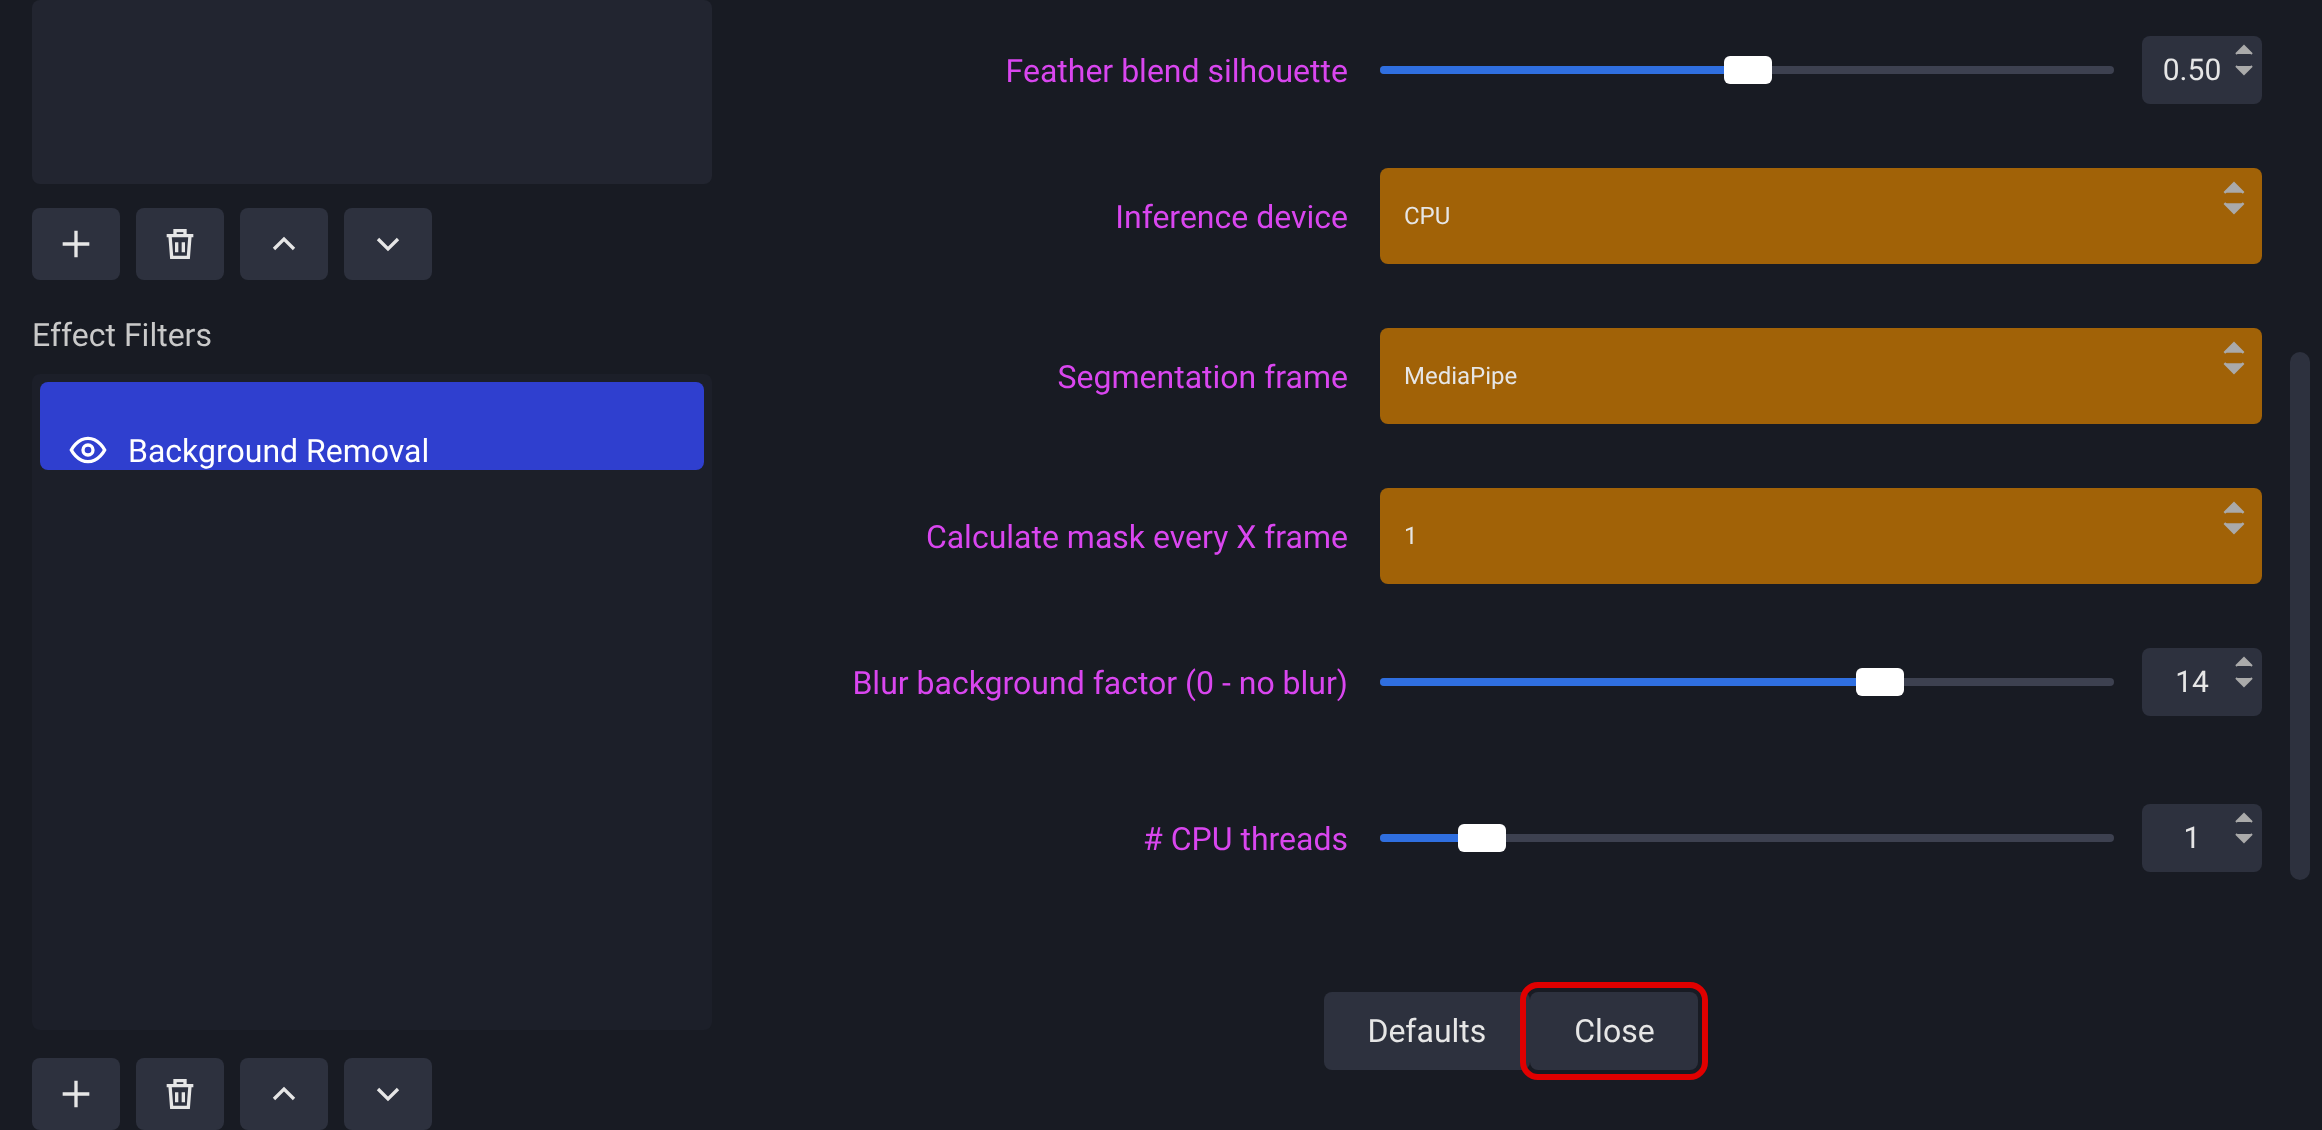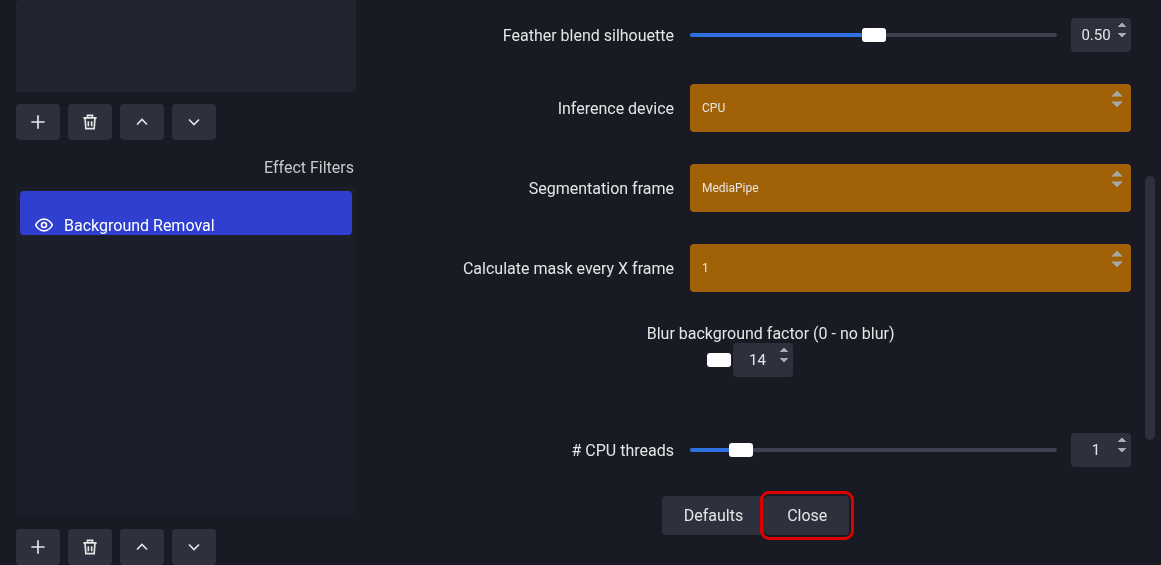--- a/index.html
+++ b/index.html
@@ -7,32 +7,32 @@
 
   .app { display: flex; width: 100%; height: 100%; }
 
   
   .left { width: 370px; padding: 0 16px; display: flex; flex-direction: column; }
   .preview { width: 340px; height: 92px; background: #222530; border-radius: 4px; }
   .toolbar { display: flex; gap: 8px; margin: 12px 0 18px 0; }
   .icon-btn { width: 44px; height: 36px; background: #2d313e; border-radius: 4px; display: flex; align-items: center; justify-content: center; cursor: pointer; }
   .icon-btn svg { width: 20px; height: 20px; stroke: #e6e6e6; fill: none; stroke-width: 2; }
 
-  .section-title { font-size: 16px; color: #c9c9c9; margin-bottom: 10px; text-align: right; }
+  .section-title { font-size: 16px; color: #c9c9c9; margin-bottom: 10px; }
   .filter-list { width: 340px; flex: 1; background: #1c1f29; border-radius: 4px; overflow: auto; }
   .filter-item { background: #2f3fcf; color: #fff; height: 44px; display: flex; align-items: flex-end; padding: 0 14px; gap: 10px; font-size: 16px; border-radius: 4px; margin: 4px; }
   .filter-item svg { width: 20px; height: 20px; stroke: #fff; fill: none; stroke-width: 2; }
 
   .toolbar.bottom { margin-top: 14px; margin-bottom: 0; }
 
   
   .right { flex: 1; padding: 18px 30px 18px 10px; position: relative; }
 
   .row { display: flex; align-items: center; margin-bottom: 32px; }
-  .row .label { width: 310px; text-align: right; font-size: 16px; color: #e5e5e5; padding-right: 16px; }
+  .row .label { width: 310px; text-align: right; font-size: 16px; color: #d946ef; padding-right: 16px; }
   .row .control { flex: 1; display: flex; align-items: center; gap: 14px; text-align: center; }
 
   
   .slider { position: relative; flex: 1; height: 22px; }
   .slider-track { position: absolute; top: 50%; left: 0; right: 0; height: 4px; background: #3d4150; border-radius: 2px; transform: translateY(-50%); }
   .slider-fill  { position: absolute; top: 50%; left: 0; height: 4px; background: #2f6fe0; border-radius: 2px; transform: translateY(-50%); }
   .slider-thumb { position: absolute; top: 50%; width: 24px; height: 14px; background: #fff; border-radius: 3px; transform: translate(-50%, -50%); }
 
   
   .spinbox { min-width: 60px; height: 34px; background: #2d313e; border-radius: 4px; display: flex; align-items: center; justify-content: center; padding: 0 20px 0 10px; position: relative; font-size: 15px; }
@@ -187,21 +187,21 @@
                 <path d="M1 5l4-4 4 4"></path>
               </svg>
             <svg viewBox="0 0 10 6">
                 <path d="M1 1l4 4 4-4"></path>
               </svg>
           </div>
         </div>
       </div>
     </div>
 
-    <div class="row" style="margin-bottom:56px;flex-direction:column;">
+    <div class="row" style="margin-bottom:44px;">
       <div class="label">Blur background factor (0 - no blur)</div>
       <div class="control">
         <div class="slider">
           <div class="slider-track"></div>
           <div class="slider-fill" style="width: 68%;"></div>
           <div class="slider-thumb" style="left: 68%;"></div>
         </div>
         <div class="spinbox">
           <span>14</span>
           <div class="arrows">

